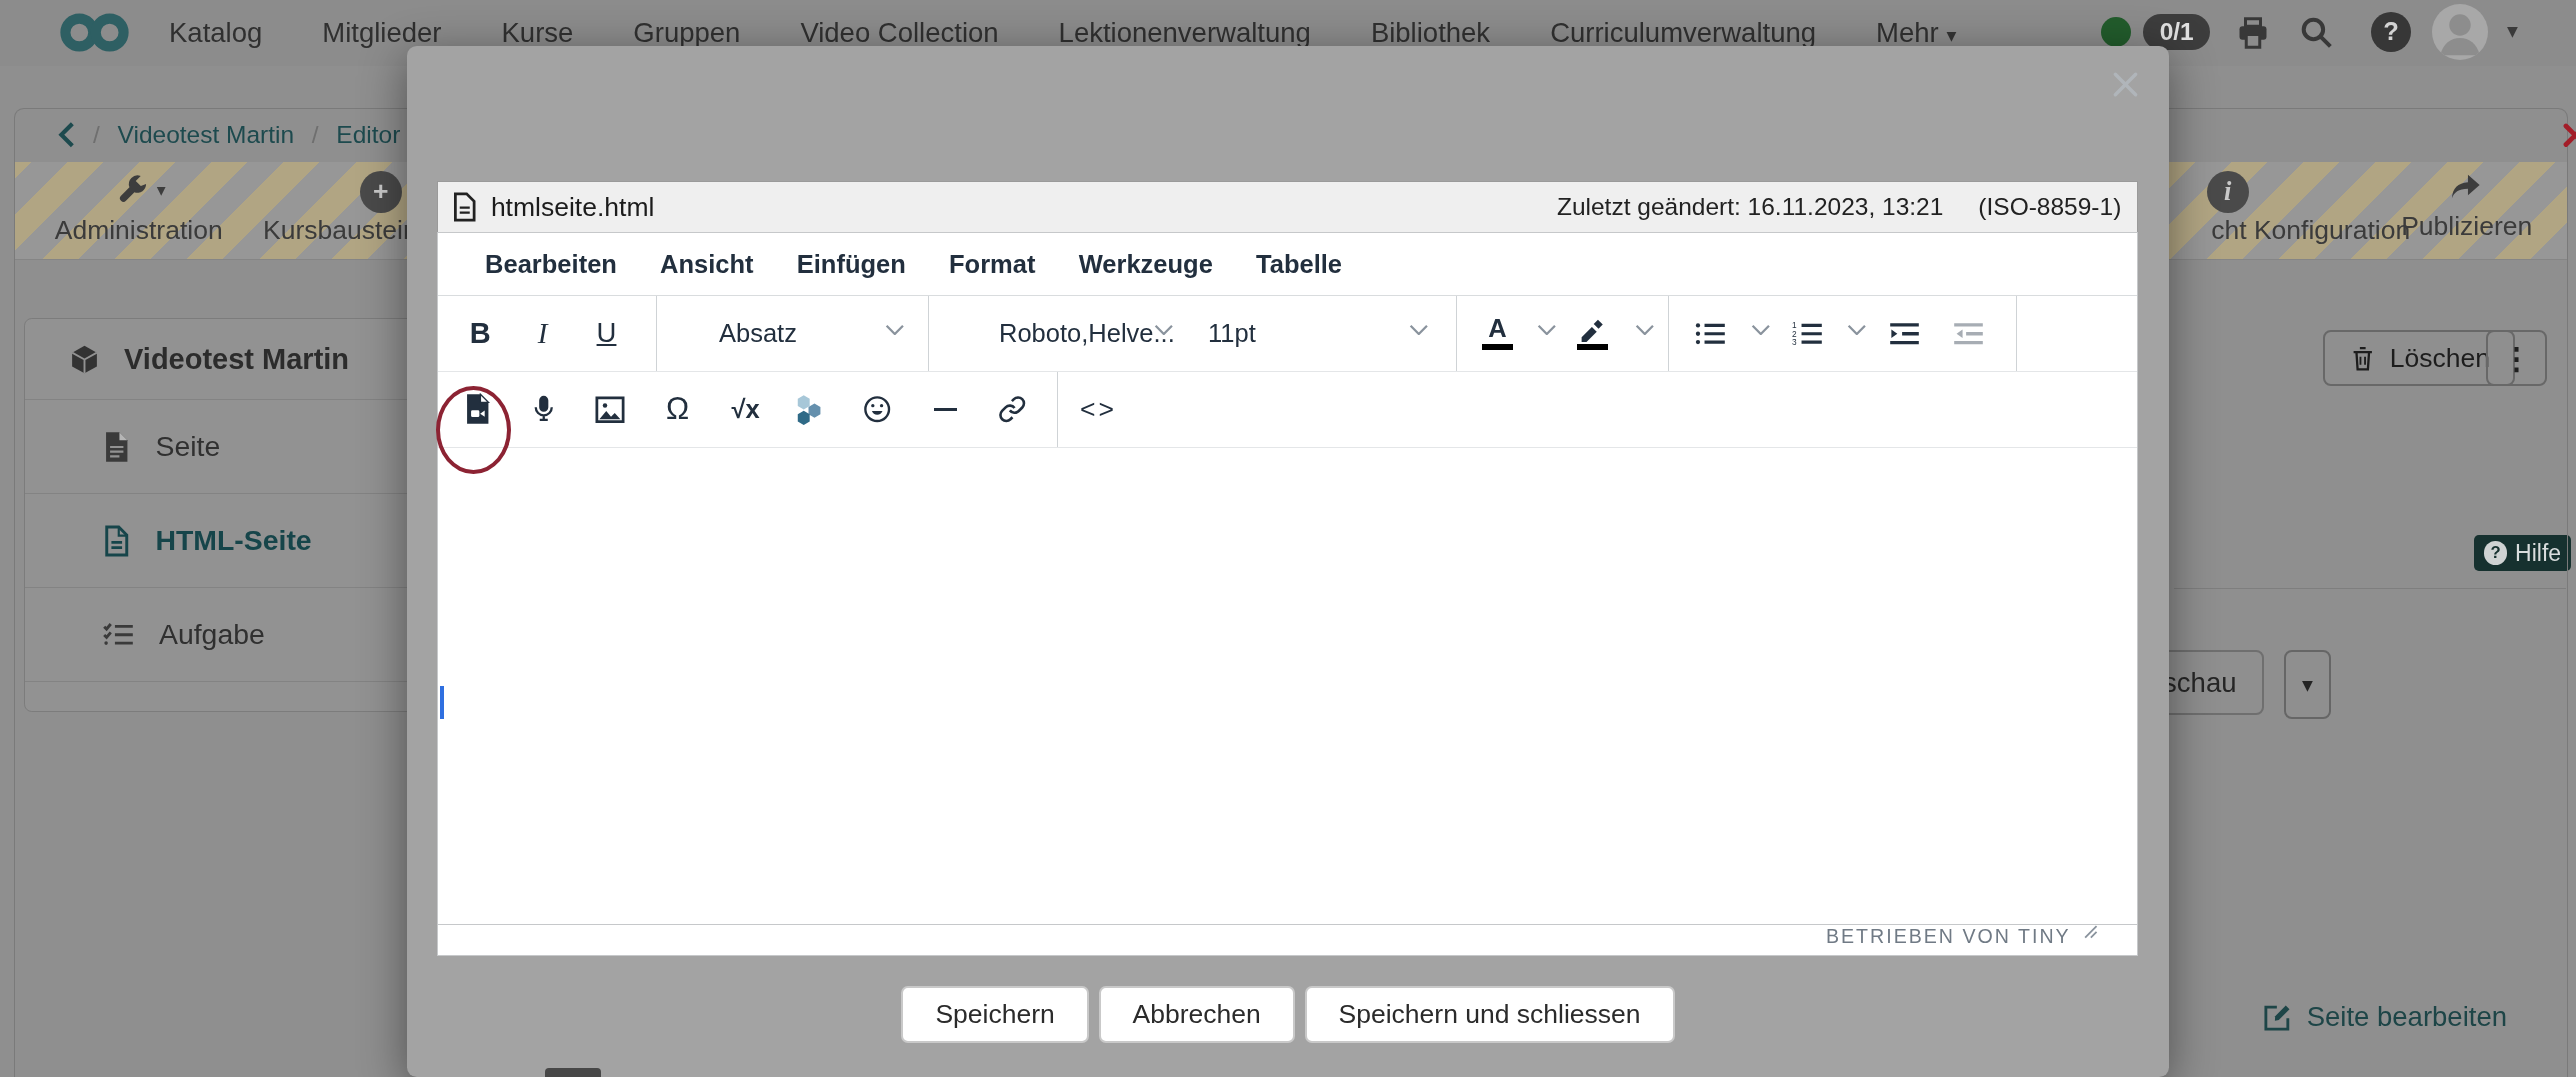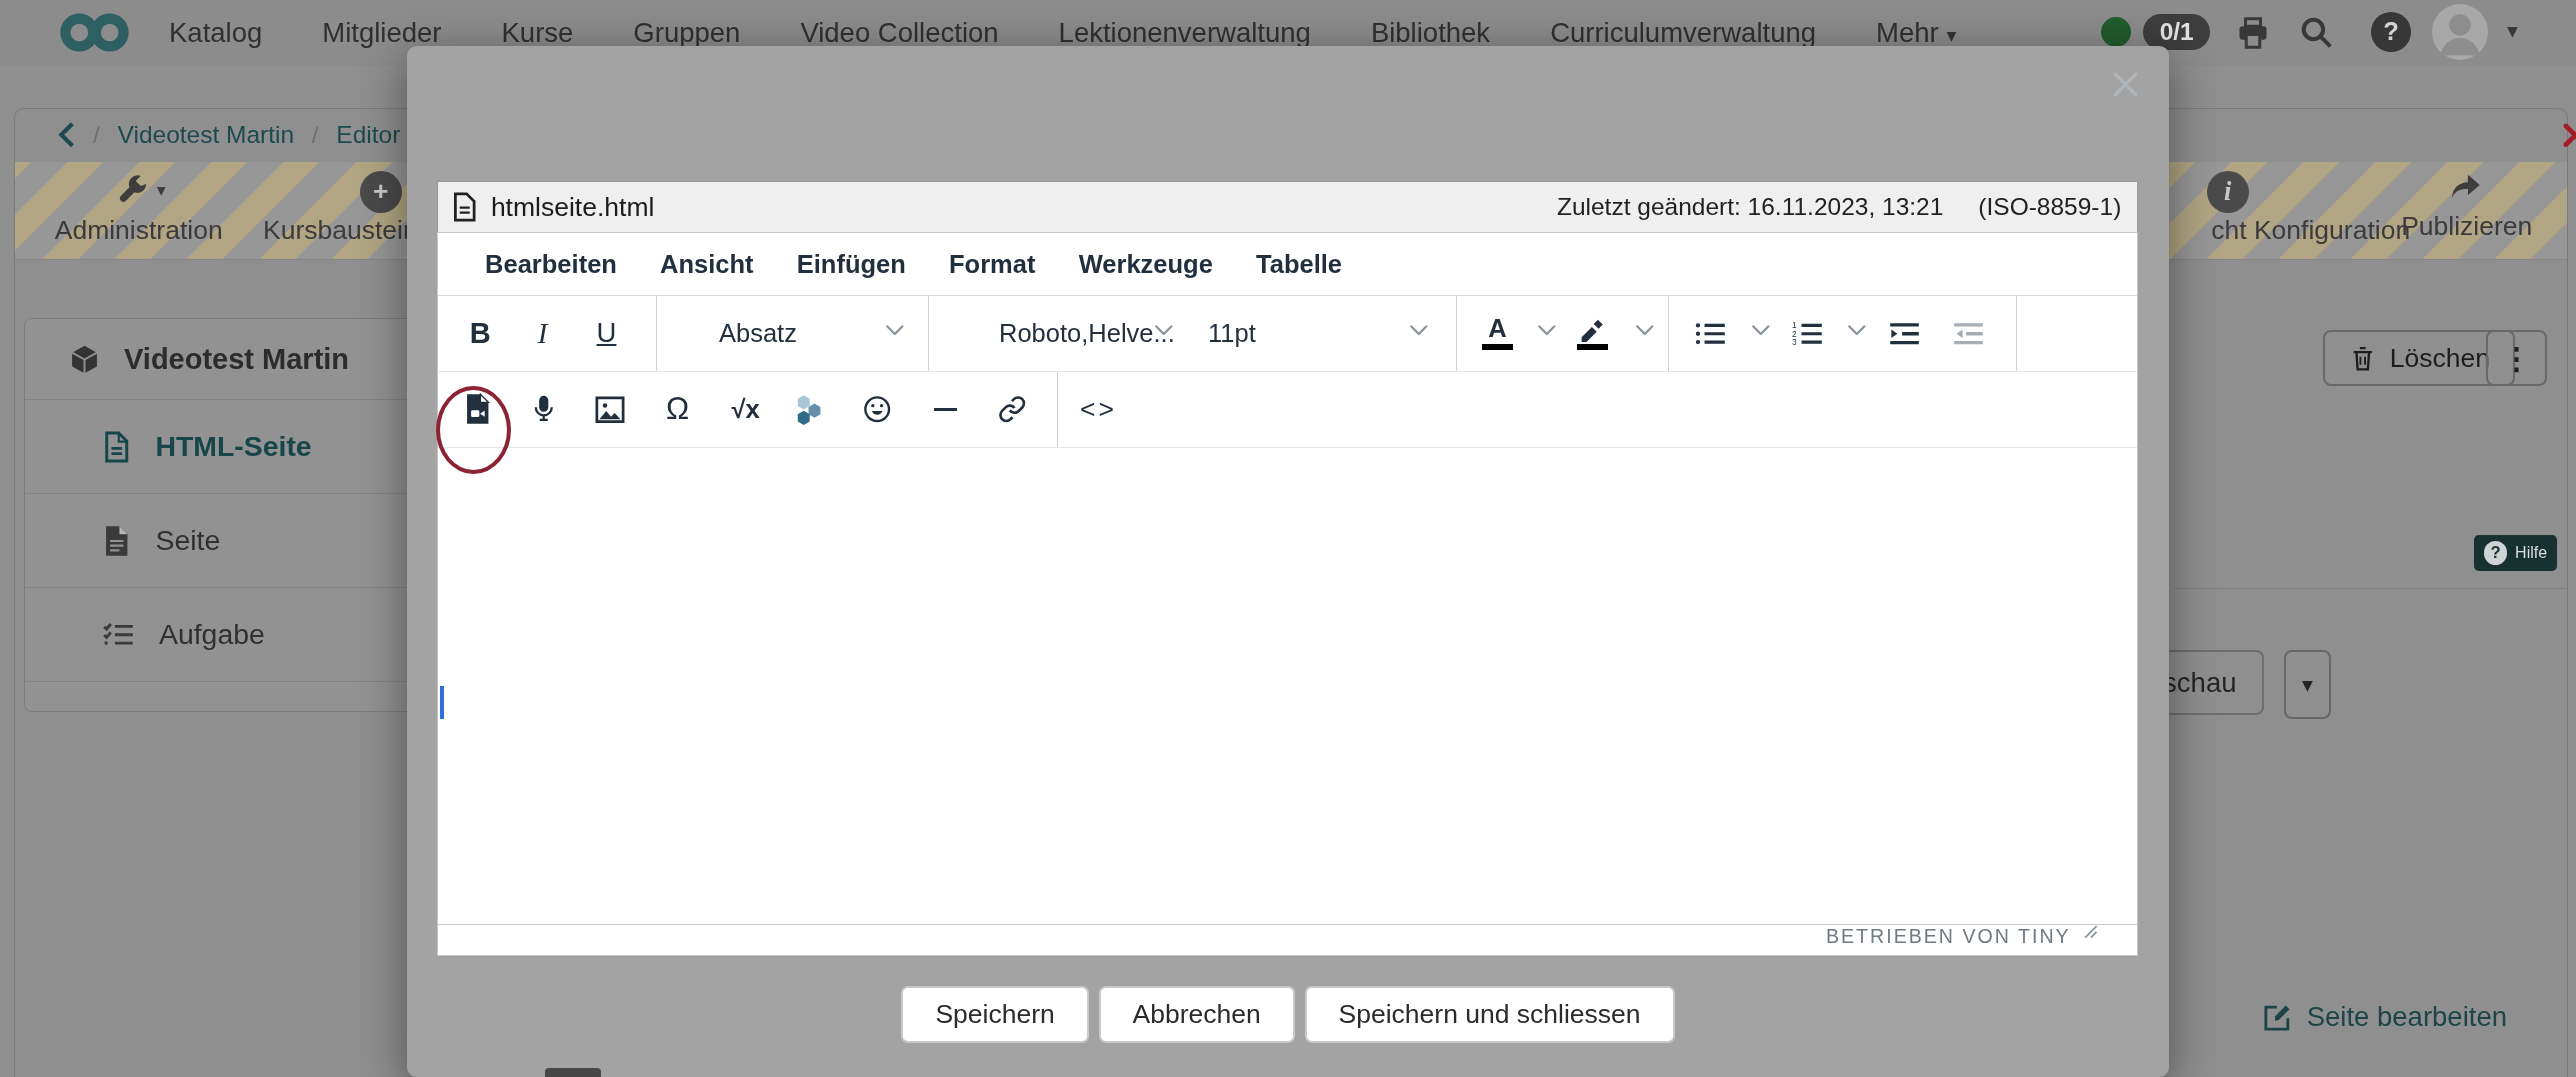--- a/index.html
+++ b/index.html
@@ -54,21 +54,21 @@
                   font-size:15.7px;font-weight:bold;display:flex;align-items:center;justify-content:center;}
 
   
   .gbtn{border:2px solid #686868;border-radius:7.8px;color:#1d1d1d;font-size:26.5px;background:transparent;
         display:flex;align-items:center;cursor:pointer;}
   #delbtn{left:2323px;top:330px;height:56px;padding:0 23.5px;gap:13.7px;}
   #kebab{left:2486px;top:330px;width:61px;height:56px;justify-content:center;font-size:30px;font-weight:bold;color:#1f1f1f;}
   #hilfe{left:2474px;top:535px;height:36px;background:#16312f;border-radius:4.9px;padding:0 9.8px;gap:7.8px;cursor:pointer;}
   #hilfe .qc{width:23.5px;height:23.5px;border-radius:50%;background:#cfd3d3;color:#16312f;font-size:16.7px;
              font-weight:bold;display:flex;align-items:center;justify-content:center;}
-  #hilfe .hl{color:#d9dddd;font-size:16px;}
+  #hilfe .hl{color:#d9dddd;font-size:23px;}
   #hdivider{left:2174px;top:588px;width:392px;height:1px;background:#7e7e7e;}
   #vorschau{left:2109px;top:650px;width:155px;height:65px;border:2px solid #6f6f6f;justify-content:flex-end;
             padding-right:25.5px;font-size:27.5px;color:#262626;}
   #auswahl{left:2284px;top:650px;height:65px;border:2px solid #666;}
   #auswahl .main{padding:0 25.5px;gap:13.7px;height:100%;display:flex;align-items:center;border-right:2px solid #666;}
   #auswahl .caret{width:43px;height:100%;display:flex;align-items:center;justify-content:center;font-size:21.6px;color:#242424;}
   #editpage{left:2262px;top:1001px;gap:13.7px;color:#1d4547;font-size:27.5px;cursor:pointer;z-index:1;}
 
   
   #modal{left:407px;top:46px;width:1762px;height:1031px;background:#a3a3a3;border-radius:9.8px;
@@ -208,40 +208,40 @@
   <div class="trow thead">
     <span class="treeicon">
       <svg width="33" height="33" viewBox="0 0 24 24">
         <path d="M12 2l9 5v10l-9 5-9-5V7l9-5z" fill="#333"></path>
         <path d="M12 12v10M3 7l9 5 9-5" stroke="#929292" stroke-width="1.4" fill="none"></path>
       </svg>
     </span>
     <span>Videotest Martin</span>
   </div>
 
+  <div class="trow item">
+    <span class="treeicon">
+      <svg width="27.5" height="32" viewBox="0 0 20 24">
+        <path d="M2 1h10l6 6v16H2z" fill="currentColor"></path>
+        <path d="M12 1l6 6h-6z" fill="#b5b5b5"></path>
+        <path d="M5 12h10M5 15.5h10M5 19h7" stroke="#929292" stroke-width="1.6"></path>
+      </svg>
+    </span>
+    <span>Seite</span>
+  </div>
+
   <div class="trow item active">
     <span class="treeicon">
       <svg width="27.5" height="32" viewBox="0 0 20 24" fill="none" stroke="currentColor">
         <path d="M2.5 1.5h9l6 6v15h-15z" stroke-width="2.2"></path>
         <path d="M11.5 1.5V8h6.5" stroke-width="1.6"></path>
         <path d="M6 13h8M6 17h8" stroke-width="2"></path>
       </svg>
     </span>
     <span>HTML-Seite</span>
-  </div>
-
-  <div class="trow item">
-    <span class="treeicon">
-      <svg width="27.5" height="32" viewBox="0 0 20 24">
-        <path d="M2 1h10l6 6v16H2z" fill="currentColor"></path>
-        <path d="M12 1l6 6h-6z" fill="#b5b5b5"></path>
-        <path d="M5 12h10M5 15.5h10M5 19h7" stroke="#929292" stroke-width="1.6"></path>
-      </svg>
-    </span>
-    <span>Seite</span>
   </div>
 
   <div class="trow item">
     <span class="treeicon">
       <svg width="31" height="25.5" viewBox="0 0 26 20" fill="none" stroke="currentColor" stroke-width="2.4">
         <path d="M10 3h15M10 10h15M10 17h15"></path>
         <path d="M1 3.2l2 2L6.5 1"></path>
           <path d="M1 10.2l2 2L6.5 8"></path>
         <circle cx="2.6" cy="17" r="1.5" fill="currentColor" stroke="none"></circle>
       </svg>

